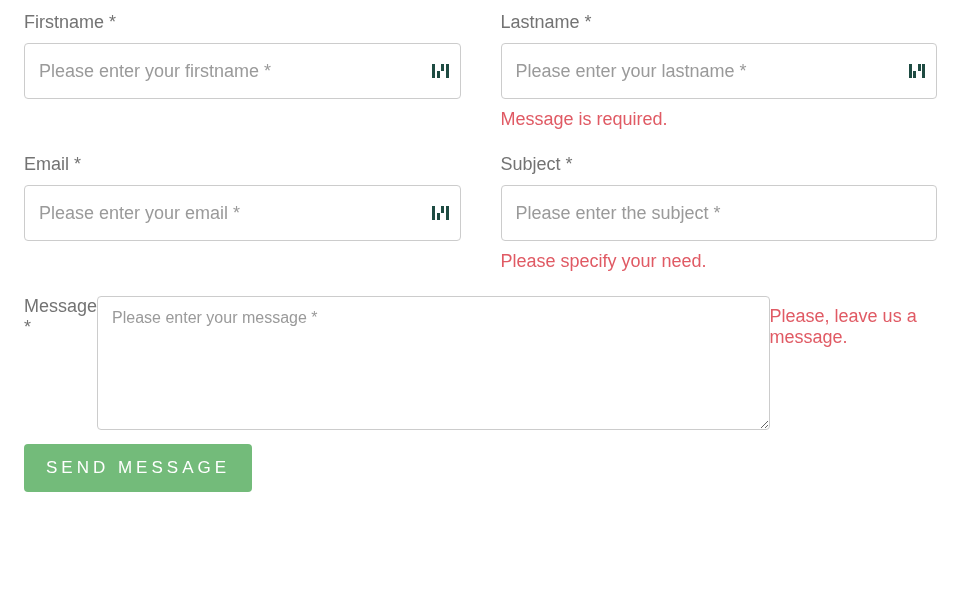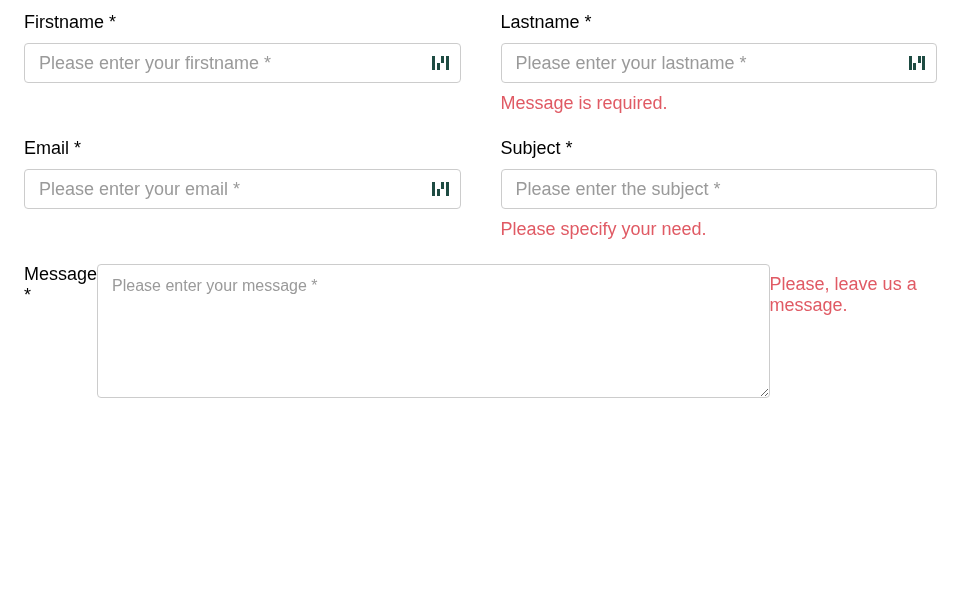--- a/index.html
+++ b/index.html
@@ -23,30 +23,30 @@
     flex-direction: column;
   }
   .full {
     display: flex;
     flex-direction: row;
     margin-bottom: 10px;
     justify-content: flex-end;
   }
   label.field-label {
     font-size: 18px;
-    color: #000000;
+    color: #737373;
     margin-bottom: 10px;
     font-weight: 400;
   }
   .input-wrap {
     position: relative;
   }
   input.text-input {
     width: 100%;
-    height: 40px;
+    height: 56px;
     padding: 0 44px 0 14px;
     font-size: 18px;
     border: 1px solid #ccc;
     border-radius: 4px;
     color: #333;
     background: #fff;
   }
   input.text-input::placeholder,
   textarea.text-area::placeholder {
     color: #9a9a9a;
@@ -151,14 +151,15 @@
       <div class="error-text">Please specify your need.</div>
     </div>
   </div>
 
   <div class="full">
     <label class="field-label">Message *</label>
     <textarea class="text-area" placeholder="Please enter your message *" style=""></textarea>
     <div class="error-text">Please, leave us a message.</div>
   </div>
 
+  <button type="button" class="submit-btn">SEND MESSAGE</button>
 
 </form>
 
 </body></html>

